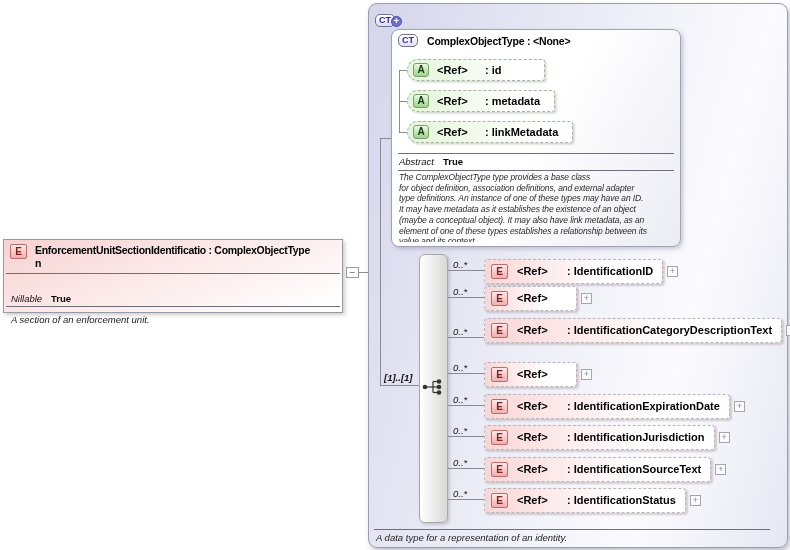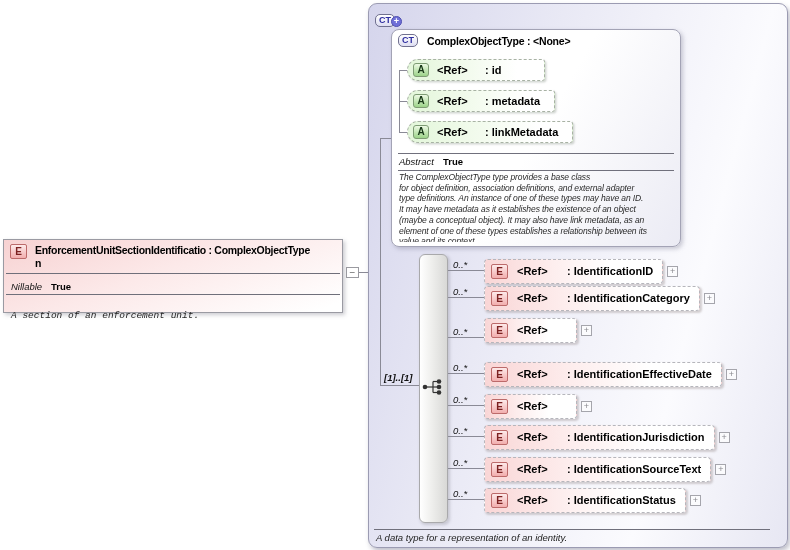--- a/index.html
+++ b/index.html
@@ -13,24 +13,24 @@
   .left-node{
     left:3px;top:239px;width:340px;height:74px;
     border:1px solid #9a9aa2;
     background:linear-gradient(160deg,#f7d2d2 0%,#fce9e9 45%,#ffffff 95%);
     box-shadow:2px 2px 4px rgba(120,120,135,0.38);
     box-sizing:border-box;
   }
   .node-title-row{display:flex;align-items:flex-start;padding:4px 5px 2px 6px;gap:8px;}
   .node-title{font-weight:bold;font-size:10.5px;line-height:13px;letter-spacing:-0.3px;white-space:nowrap;overflow:hidden;}
   .sep{height:1px;background:#6f6f7a;margin:1px 2px;}
-  .prop-row{display:flex;padding:6px 6px 1px 7px;font-size:9.5px;line-height:11px;}
+  .prop-row{display:flex;padding:18px 6px 1px 7px;font-size:9.5px;line-height:11px;}
   .prop-name{font-style:italic;width:40px;color:#111;}
   .prop-value{font-weight:bold;}
-  .node-desc{font-style:italic;font-size:9.5px;line-height:11px;padding:14px 6px 0 7px;color:#222;font-family:Liberation Mono, monospace;}
+  .node-desc{font-style:italic;font-size:9.5px;line-height:11px;padding:6px 6px 0 7px;color:#222;}
   
   .badge-e{
     width:17px;height:15px;flex:0 0 17px;box-sizing:border-box;
     border:1px solid #bc6a6a;border-radius:2px;
     background:linear-gradient(#fdeaea,#f2aeae);
     color:#7c2222;font-weight:bold;font-size:10px;line-height:13px;text-align:center;
   }
   .badge-a{
     width:16px;height:14px;flex:0 0 16px;box-sizing:border-box;
     border:1px solid #7e9c74;border-radius:3px;
@@ -233,52 +233,52 @@
     </div>
     <div class="plus-box el-plus">+</div>
   </div>
 
   <div class="el-row" style="top:282px;">
     <div class="el-conn"></div>
     <span class="el-card-label">0..*</span>
     <div class="el-card">
       <div class="badge-e">E</div>
       <span class="el-ref">&lt;Ref&gt;</span>
-      <span class="el-label">: IdentificationCategory</span>
     </div>
     <div class="plus-box el-plus">+</div>
   </div>
 
   <div class="el-row" style="top:314px;">
     <div class="el-conn" style="top:19px;"></div>
     <span class="el-card-label" style="top:8px;">0..*</span>
     <div class="el-card">
       <div class="badge-e">E</div>
       <span class="el-ref">&lt;Ref&gt;</span>
+      <span class="el-label wrap">: IdentificationCategoryDescriptionText</span>
     </div>
     <div class="plus-box el-plus">+</div>
   </div>
 
   <div class="el-row" style="top:358px;">
     <div class="el-conn"></div>
     <span class="el-card-label">0..*</span>
     <div class="el-card">
       <div class="badge-e">E</div>
       <span class="el-ref">&lt;Ref&gt;</span>
-      <span class="el-label">: IdentificationEffectiveDate</span>
     </div>
     <div class="plus-box el-plus">+</div>
   </div>
 
   <div class="el-row" style="top:390px;">
     <div class="el-conn"></div>
     <span class="el-card-label">0..*</span>
     <div class="el-card">
       <div class="badge-e">E</div>
       <span class="el-ref">&lt;Ref&gt;</span>
+      <span class="el-label">: IdentificationExpirationDate</span>
     </div>
     <div class="plus-box el-plus">+</div>
   </div>
 
   <div class="el-row" style="top:421px;">
     <div class="el-conn"></div>
     <span class="el-card-label">0..*</span>
     <div class="el-card">
       <div class="badge-e">E</div>
       <span class="el-ref">&lt;Ref&gt;</span>

